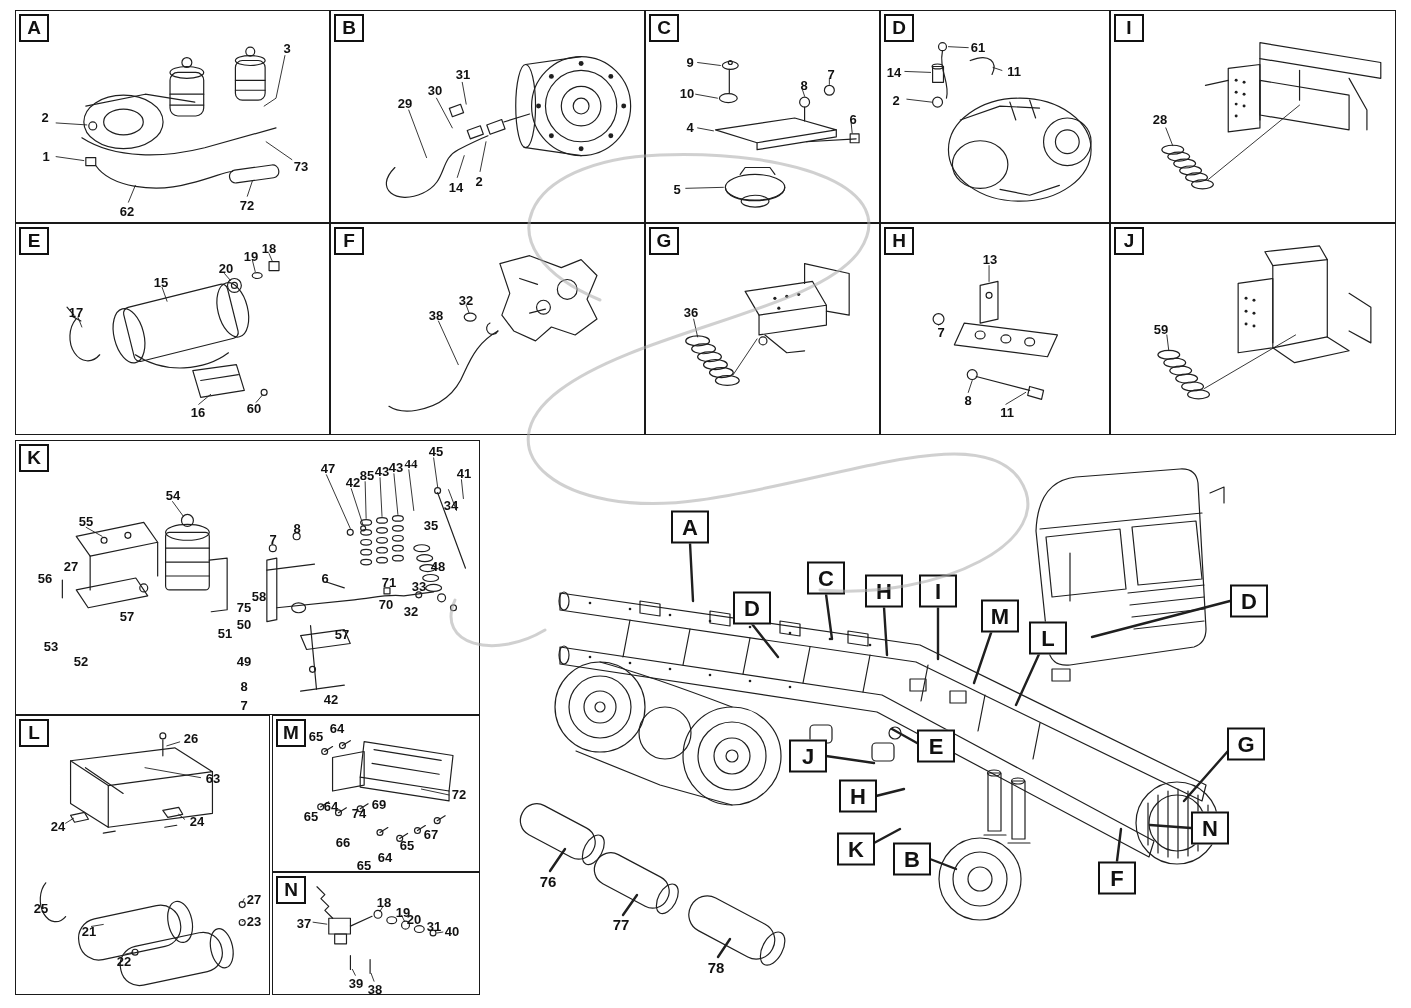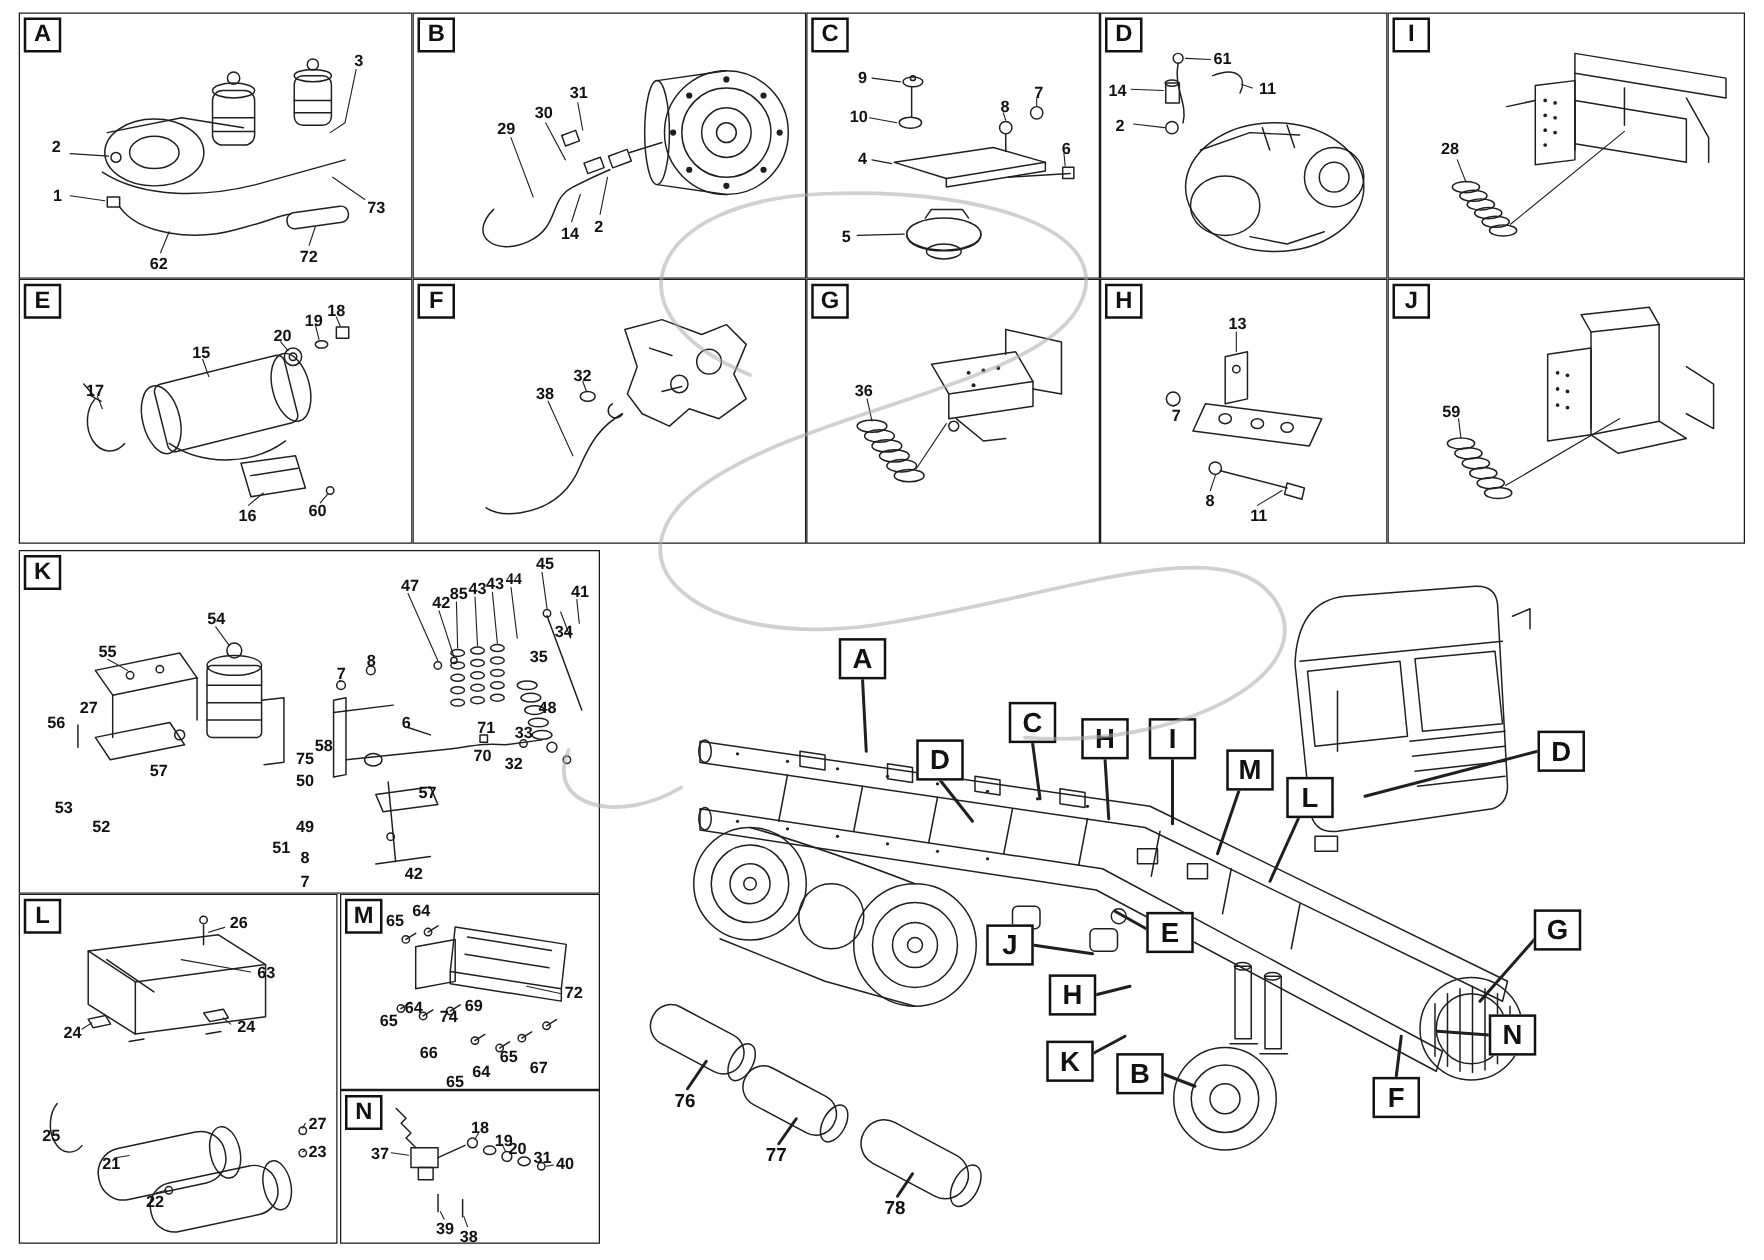--- a/index.html
+++ b/index.html
@@ -505,21 +505,21 @@
         <span class="co" style="left: 415px; top: 84px;">35</span>
         <span class="co" style="left: 422px; top: 125px;">48</span>
         <span class="co" style="left: 309px; top: 137px;">6</span>
         <span class="co" style="left: 373px; top: 141px;">71</span>
         <span class="co" style="left: 403px; top: 145px;">33</span>
         <span class="co" style="left: 243px; top: 155px;">58</span>
         <span class="co" style="left: 228px; top: 166px;">75</span>
         <span class="co" style="left: 370px; top: 163px;">70</span>
         <span class="co" style="left: 395px; top: 170px;">32</span>
         <span class="co" style="left: 228px; top: 183px;">50</span>
-        <span class="co" style="left: 209px; top: 192px; margin-top: 45px;">51</span>
+        <span class="co" style="left: 209px; top: 192px;">51</span>
         <span class="co" style="left: 326px; top: 193px;">57</span>
         <span class="co" style="left: 228px; top: 220px;">49</span>
         <span class="co" style="left: 228px; top: 245px;">8</span>
         <span class="co" style="left: 315px; top: 258px;">42</span>
         <span class="co" style="left: 228px; top: 264px;">7</span>
       </div>
   </div>
 
   <div class="panel" style="left:15px;top:715px;width:255px;height:280px">
     <div class="plabel">L</div>
@@ -607,21 +607,21 @@
         <span class="co" style="left: 64px; top: 12px;">64</span>
         <span class="co" style="left: 38px; top: 100px;">65</span>
         <span class="co" style="left: 58px; top: 90px;">64</span>
         <span class="co" style="left: 86px; top: 97px;">74</span>
         <span class="co" style="left: 106px; top: 88px;">69</span>
         <span class="co" style="left: 186px; top: 78px;">72</span>
         <span class="co" style="left: 70px; top: 126px; text-align: center;">66</span>
         <span class="co" style="left: 91px; top: 149px;">65</span>
         <span class="co" style="left: 112px; top: 141px;">64</span>
         <span class="co" style="left: 134px; top: 129px;">65</span>
-        <span class="co" style="left: 158px; top: 118px; margin-top: 20px;">67</span>
+        <span class="co" style="left: 158px; top: 118px;">67</span>
       </div>
   </div>
 
   <div class="panel" style="left:272px;top:872px;width:208px;height:123px">
     <div class="plabel">N</div>
     <svg class="art" viewBox="0 0 208 123">
       <g class="ln">
         <path d="M44 14 L52 22 L48 26 L56 34 L52 38 L60 46"></path>
         <rect x="56" y="46" width="22" height="16"></rect>
         <rect x="62" y="62" width="12" height="10"></rect>

